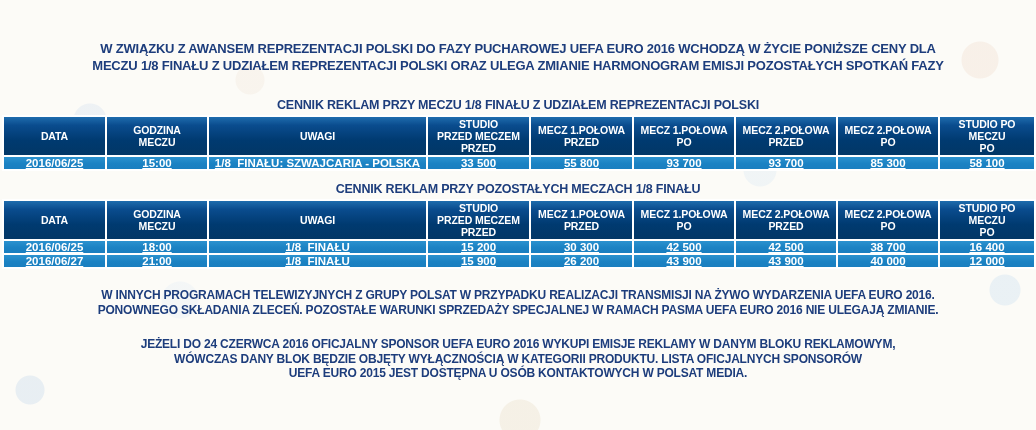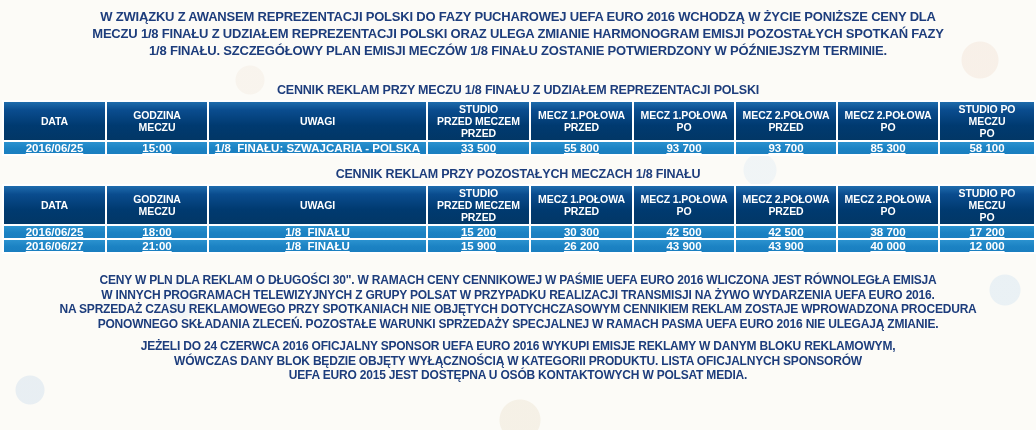--- a/index.html
+++ b/index.html
@@ -11,21 +11,21 @@
       radial-gradient(circle at 90px 120px, rgba(205,220,238,.30) 0 16px, rgba(205,220,238,0) 17px),
       radial-gradient(circle at 980px 60px, rgba(240,220,205,.35) 0 18px, rgba(240,220,205,0) 19px),
       radial-gradient(circle at 1005px 290px, rgba(200,222,240,.35) 0 15px, rgba(200,222,240,0) 16px),
       radial-gradient(circle at 520px 420px, rgba(235,225,205,.40) 0 20px, rgba(235,225,205,0) 21px),
       radial-gradient(circle at 250px 80px, rgba(240,228,215,.30) 0 14px, rgba(240,228,215,0) 15px),
       radial-gradient(circle at 760px 170px, rgba(210,228,243,.28) 0 16px, rgba(210,228,243,0) 17px),
       radial-gradient(circle at 180px 300px, rgba(225,235,245,.30) 0 18px, rgba(225,235,245,0) 19px),
       #fcfbf7;
   }
   .doc { padding-top:8px; }
-  .navy-text { color:#1d3d7c; font-weight:bold; letter-spacing:-0.2px; }
+  .navy-text { color:#1d3d7c; font-weight:bold; letter-spacing:-0.2px;margin-top:32px; }
   .intro { text-align:center; font-size:13px; line-height:17px; }
   .intro-line { white-space:pre; }
   .table-title { text-align:center; font-size:12.5px; line-height:13px; margin-bottom:3px; }
   .t1-title { margin-top:25px; }
   .t2-title { margin-top:12px; }
   .price-table {
     width:1032px; margin:0 2px;
     border-collapse:collapse; table-layout:fixed;
   }
   .price-table th, .price-table td {
@@ -39,32 +39,31 @@
     height:38px; white-space:pre-line; letter-spacing:-0.1px;
   }
   .price-table td {
     background:linear-gradient(180deg,#2b92cf 0%,#1b82c3 55%,#1a7fc0 100%);
     font-size:11.5px; font-weight:bold; height:12px; line-height:12px;
     white-space:pre;
     text-decoration:underline;
   }
   .footer-para { text-align:center; font-size:12px; line-height:14.5px; }
   .fp1 { margin-top:19px; }
-  .fp2 { margin-top:8px; }
+  .fp2 { margin-top:20px; }
   .footer-line { white-space:pre; }
 </style>
 </head>
 <body>
 
 <div class="doc">
 
   <div class="intro navy-text">
     <div class="intro-line">W ZWIĄZKU Z AWANSEM REPREZENTACJI POLSKI DO FAZY PUCHAROWEJ UEFA EURO 2016 WCHODZĄ W ŻYCIE PONIŻSZE CENY DLA</div>
     <div class="intro-line">MECZU 1/8 FINAŁU Z UDZIAŁEM REPREZENTACJI POLSKI ORAZ ULEGA ZMIANIE HARMONOGRAM EMISJI POZOSTAŁYCH SPOTKAŃ FAZY</div>
-    <div class="intro-line">1/8 FINAŁU. SZCZEGÓŁOWY PLAN EMISJI MECZÓW 1/8 FINAŁU ZOSTANIE POTWIERDZONY W PÓŹNIEJSZYM TERMINIE.</div>
   </div>
 
   <div class="table-title t1-title navy-text">CENNIK REKLAM PRZY MECZU 1/8 FINAŁU Z UDZIAŁEM REPREZENTACJI POLSKI</div>
   <table class="price-table">
       <colgroup>
         <col style="width: 103px;">
         <col style="width: 102px;">
         <col style="width: 219px;">
         <col style="width: 103px;">
         <col style="width: 103px;">
@@ -146,40 +145,38 @@
       <tbody>
         <tr>
           <td>2016/06/25</td>
           <td>18:00</td>
           <td>1/8  FINAŁU</td>
           <td>15 200</td>
           <td>30 300</td>
           <td>42 500</td>
           <td>42 500</td>
           <td>38 700</td>
-          <td>17 200</td>
+          <td>16 400</td>
         </tr>
         <tr>
           <td>2016/06/27</td>
           <td>21:00</td>
           <td>1/8  FINAŁU</td>
           <td>15 900</td>
           <td>26 200</td>
           <td>43 900</td>
           <td>43 900</td>
           <td>40 000</td>
           <td>12 000</td>
         </tr>
       </tbody>
     </table>
 
   <div class="footer-para fp1 navy-text">
-    <div class="footer-line">CENY W PLN DLA REKLAM O DŁUGOŚCI 30". W RAMACH CENY CENNIKOWEJ W PAŚMIE UEFA EURO 2016 WLICZONA JEST RÓWNOLEGŁA EMISJA</div>
     <div class="footer-line">W INNYCH PROGRAMACH TELEWIZYJNYCH Z GRUPY POLSAT W PRZYPADKU REALIZACJI TRANSMISJI NA ŻYWO WYDARZENIA UEFA EURO 2016.</div>
-    <div class="footer-line">NA SPRZEDAŻ CZASU REKLAMOWEGO PRZY SPOTKANIACH NIE OBJĘTYCH DOTYCHCZASOWYM CENNIKIEM REKLAM ZOSTAJE WPROWADZONA PROCEDURA</div>
     <div class="footer-line">PONOWNEGO SKŁADANIA ZLECEŃ. POZOSTAŁE WARUNKI SPRZEDAŻY SPECJALNEJ W RAMACH PASMA UEFA EURO 2016 NIE ULEGAJĄ ZMIANIE.</div>
   </div>
 
   <div class="footer-para fp2 navy-text">
     <div class="footer-line">JEŻELI DO 24 CZERWCA 2016 OFICJALNY SPONSOR UEFA EURO 2016 WYKUPI EMISJE REKLAMY W DANYM BLOKU REKLAMOWYM,</div>
     <div class="footer-line">WÓWCZAS DANY BLOK BĘDZIE OBJĘTY WYŁĄCZNOŚCIĄ W KATEGORII PRODUKTU. LISTA OFICJALNYCH SPONSORÓW</div>
     <div class="footer-line">UEFA EURO 2015 JEST DOSTĘPNA U OSÓB KONTAKTOWYCH W POLSAT MEDIA.</div>
   </div>
 
 </div>

